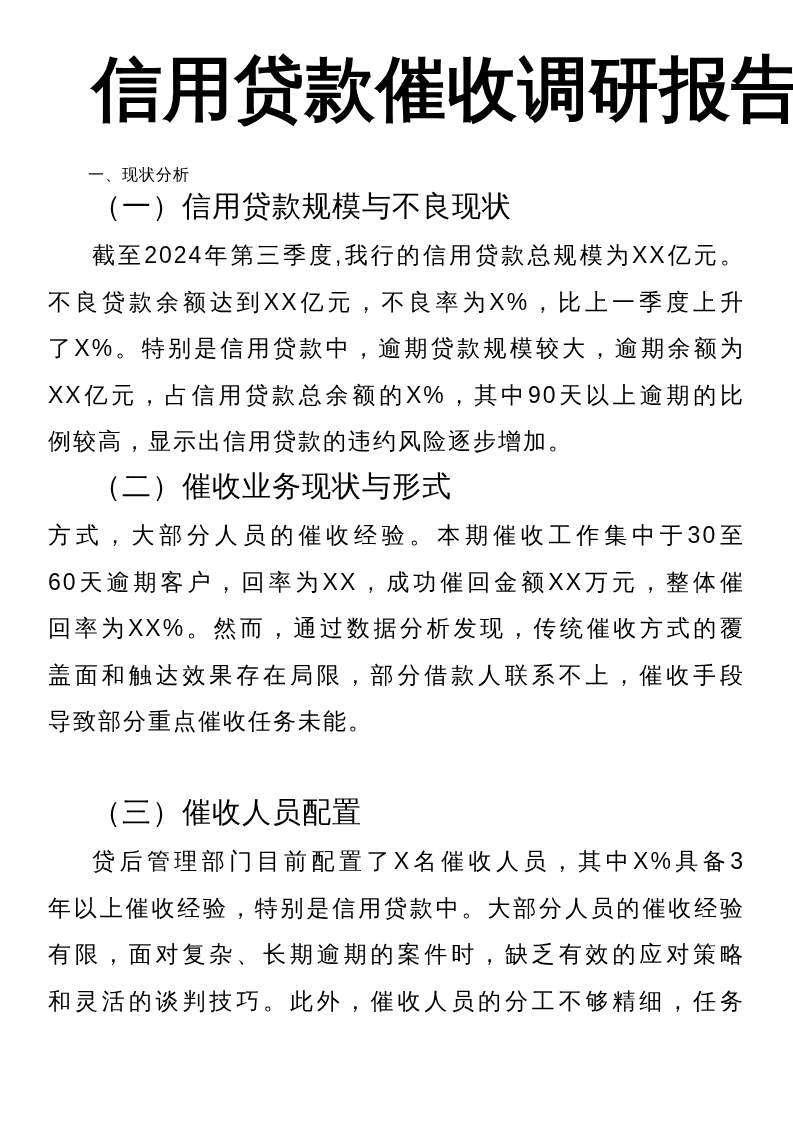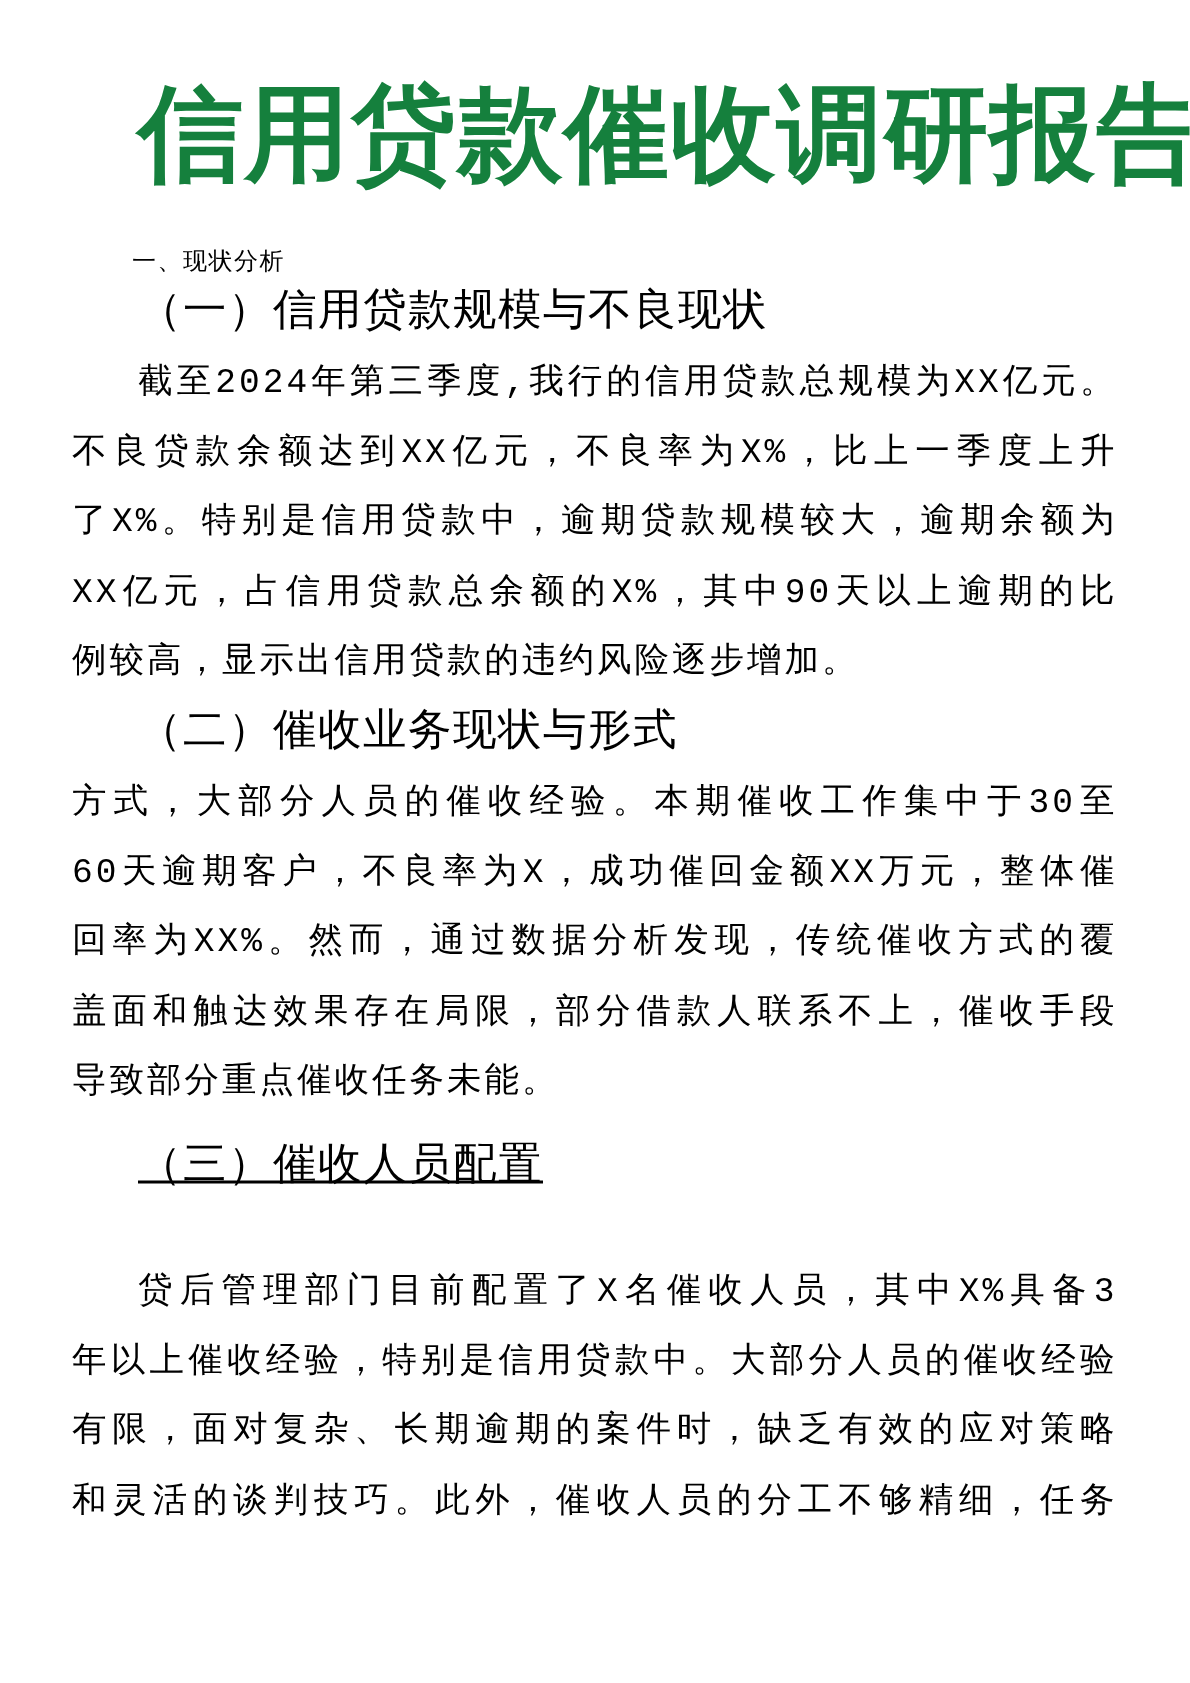--- a/index.html
+++ b/index.html
@@ -27,21 +27,21 @@
     left: 92px;
     top: 44px;
     width: 660px;
     margin: 0;
     font-family: "DejaVu Serif", "Liberation Serif", serif;
     font-weight: bold;
     font-size: 70px;
     line-height: 90px;
     letter-spacing: 1px;
     white-space: nowrap;
-    color: #15803d;
+    color: #000000;
   }
   .h1 {
     position: absolute;
     left: 88px;
     top: 158px;
     margin: 0;
     font-family: Liberation Serif, serif;
     font-weight: normal;
     font-size: 16px;
     line-height: 34px;
@@ -57,21 +57,21 @@
     font-size: 29px;
     line-height: 34px;
     letter-spacing: 1px;
     white-space: nowrap;
   }
   .para {
     position: absolute;
     left: 48px;
     width: 697px;
     margin: 0;
-    font-family: Liberation Mono, monospace;
+    font-family: Liberation Sans, sans-serif;
     font-size: 23px;
     line-height: 46.5px;
     letter-spacing: 2px;
     text-align: justify;
     text-align-last: justify;
   }
   .para .line {
     display: block;
     white-space: nowrap;
     text-align: justify;
@@ -99,27 +99,27 @@
     <span class="line first">截至2024年第三季度,我行的信用贷款总规模为XX亿元。</span>
     <span class="line">不良贷款余额达到XX亿元，不良率为X%，比上一季度上升</span>
     <span class="line">了X%。特别是信用贷款中，逾期贷款规模较大，逾期余额为</span>
     <span class="line">XX亿元，占信用贷款总余额的X%，其中90天以上逾期的比</span>
     <span class="line last">例较高，显示出信用贷款的违约风险逐步增加。</span>
   </div>
 
   <h3 class="h2" style="top:469px;">（二）催收业务现状与形式</h3>
   <div class="para" style="top:512px;">
     <span class="line">方式，大部分人员的催收经验。本期催收工作集中于30至</span>
-    <span class="line">60天逾期客户，不良率为X，成功催回金额XX万元，整体催</span>
+    <span class="line">60天逾期客户，回率为XX，成功催回金额XX万元，整体催</span>
     <span class="line">回率为XX%。然而，通过数据分析发现，传统催收方式的覆</span>
     <span class="line">盖面和触达效果存在局限，部分借款人联系不上，催收手段</span>
     <span class="line last">导致部分重点催收任务未能。</span>
   </div>
 
-  <h3 class="h2" style="top:758px;text-decoration:underline;">（三）催收人员配置</h3>
+  <h3 class="h2" style="top:795px;">（三）催收人员配置</h3>
   <div class="para" style="top:838px;">
     <span class="line first">贷后管理部门目前配置了X名催收人员，其中X%具备3</span>
     <span class="line">年以上催收经验，特别是信用贷款中。大部分人员的催收经验</span>
     <span class="line">有限，面对复杂、长期逾期的案件时，缺乏有效的应对策略</span>
     <span class="line">和灵活的谈判技巧。此外，催收人员的分工不够精细，任务</span>
   </div>
 
 </div>
 
 </body></html>

